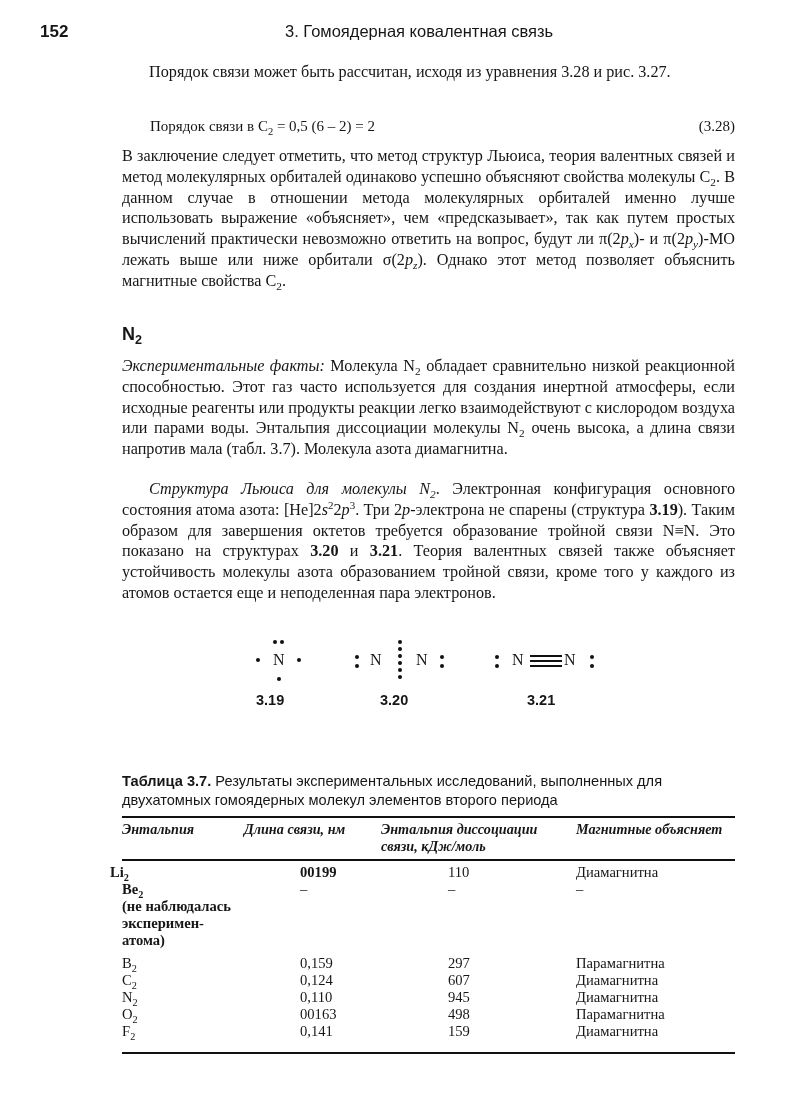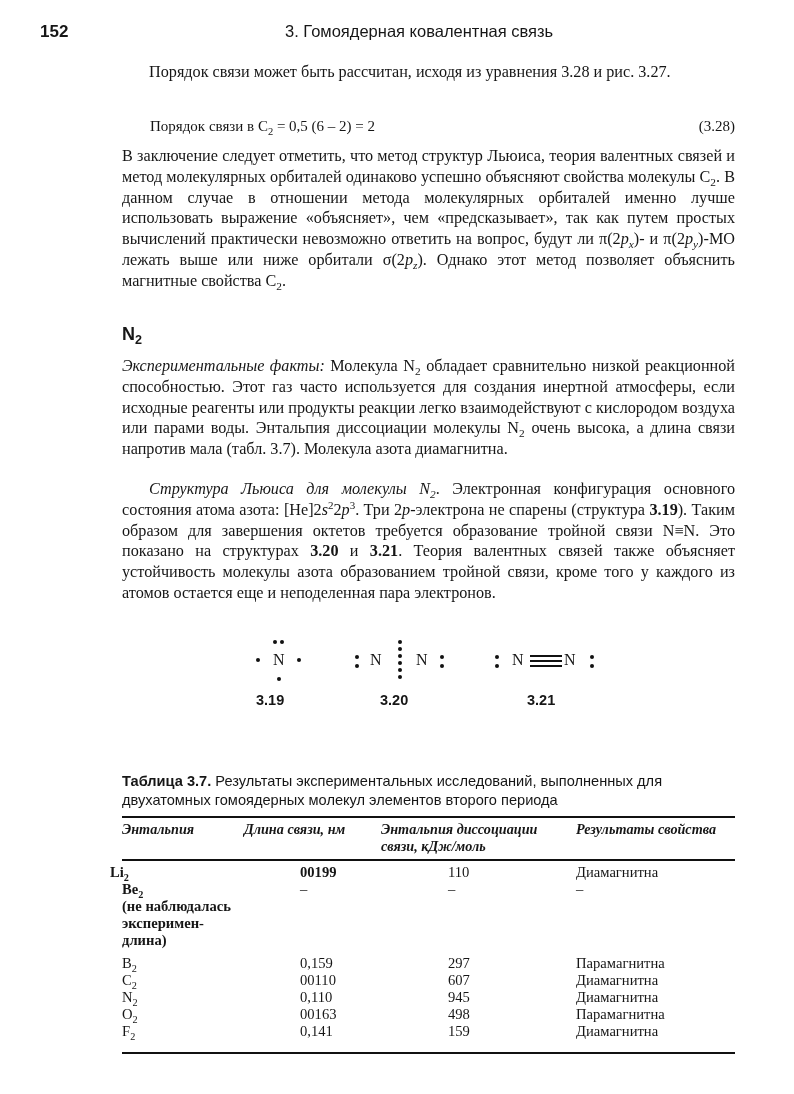--- a/index.html
+++ b/index.html
@@ -100,48 +100,48 @@
 <div class="abs caption">
   <span class="cap-label">Таблица 3.7.</span><span> Результаты экспериментальных исследований, выполненных для двухатомных гомоядерных молекул элементов второго периода</span>
 </div>
 
 <div>
   <div class="rule" style="top:816px; height:2px;"></div>
   <div class="th" style="left:122px; top:821px;">Энтальпия</div>
   <div class="th" style="left:244px; top:821px;">Длина связи, нм</div>
   <div class="th" style="left:381px; top:821px;">Энтальпия диссоциации</div>
   <div class="th" style="left:381px; top:838px;">связи, кДж/моль</div>
-  <div class="th" style="left:576px; top:821px;">Результаты свойства</div>
+  <div class="th" style="left:576px; top:821px;">Магнитные объясняет</div>
   <div class="rule" style="top:859px; height:1.5px;"></div>
 
   <div id="table-body">
       <div>
         <div class="td" style="left: 110px; top: 864px; font-weight: bold;"><span>Li</span><sub>2</sub></div>
         <div class="td" style="left: 300px; top: 864px; font-weight: bold;">00199</div>
         <div class="td" style="left: 448px; top: 864px;">110</div>
         <div class="td" style="left: 576px; top: 864px;">Диамагнитна</div>
       </div>
       <div>
         <div class="td" style="left: 122px; top: 881px; font-weight: bold;"><span>Be</span><sub>2</sub></div>
         <div class="td" style="left: 122px; top: 898px; font-weight: bold;">(не наблюдалась</div>
         <div class="td" style="left: 122px; top: 915px; font-weight: bold;">экспери­мен-</div>
-        <div class="td" style="left: 122px; top: 932px; font-weight: bold;">длина)</div>
+        <div class="td" style="left: 122px; top: 932px; font-weight: bold;">атома)</div>
         <div class="td" style="left: 300px; top: 881px;">–</div>
         <div class="td" style="left: 448px; top: 881px;">–</div>
         <div class="td" style="left: 576px; top: 881px;">–</div>
       </div>
       <div>
         <div class="td" style="left: 122px; top: 955px;"><span>B</span><sub>2</sub></div>
         <div class="td" style="left: 300px; top: 955px;">0,159</div>
         <div class="td" style="left: 448px; top: 955px;">297</div>
         <div class="td" style="left: 576px; top: 955px;">Парамагнитна</div>
       </div>
       <div>
         <div class="td" style="left: 122px; top: 972px;"><span>C</span><sub>2</sub></div>
-        <div class="td" style="left: 300px; top: 972px;">00110</div>
+        <div class="td" style="left: 300px; top: 972px;">0,124</div>
         <div class="td" style="left: 448px; top: 972px;">607</div>
         <div class="td" style="left: 576px; top: 972px;">Диамагнитна</div>
       </div>
       <div>
         <div class="td" style="left: 122px; top: 989px;"><span>N</span><sub>2</sub></div>
         <div class="td" style="left: 300px; top: 989px;">0,110</div>
         <div class="td" style="left: 448px; top: 989px;">945</div>
         <div class="td" style="left: 576px; top: 989px;">Диамагнитна</div>
       </div>
       <div>

